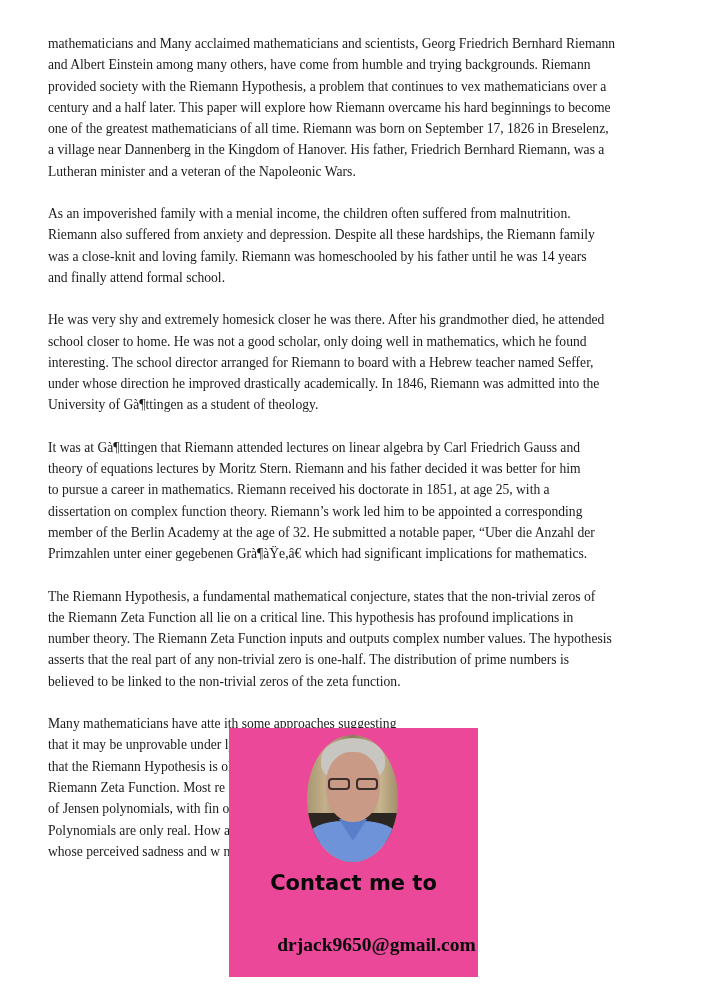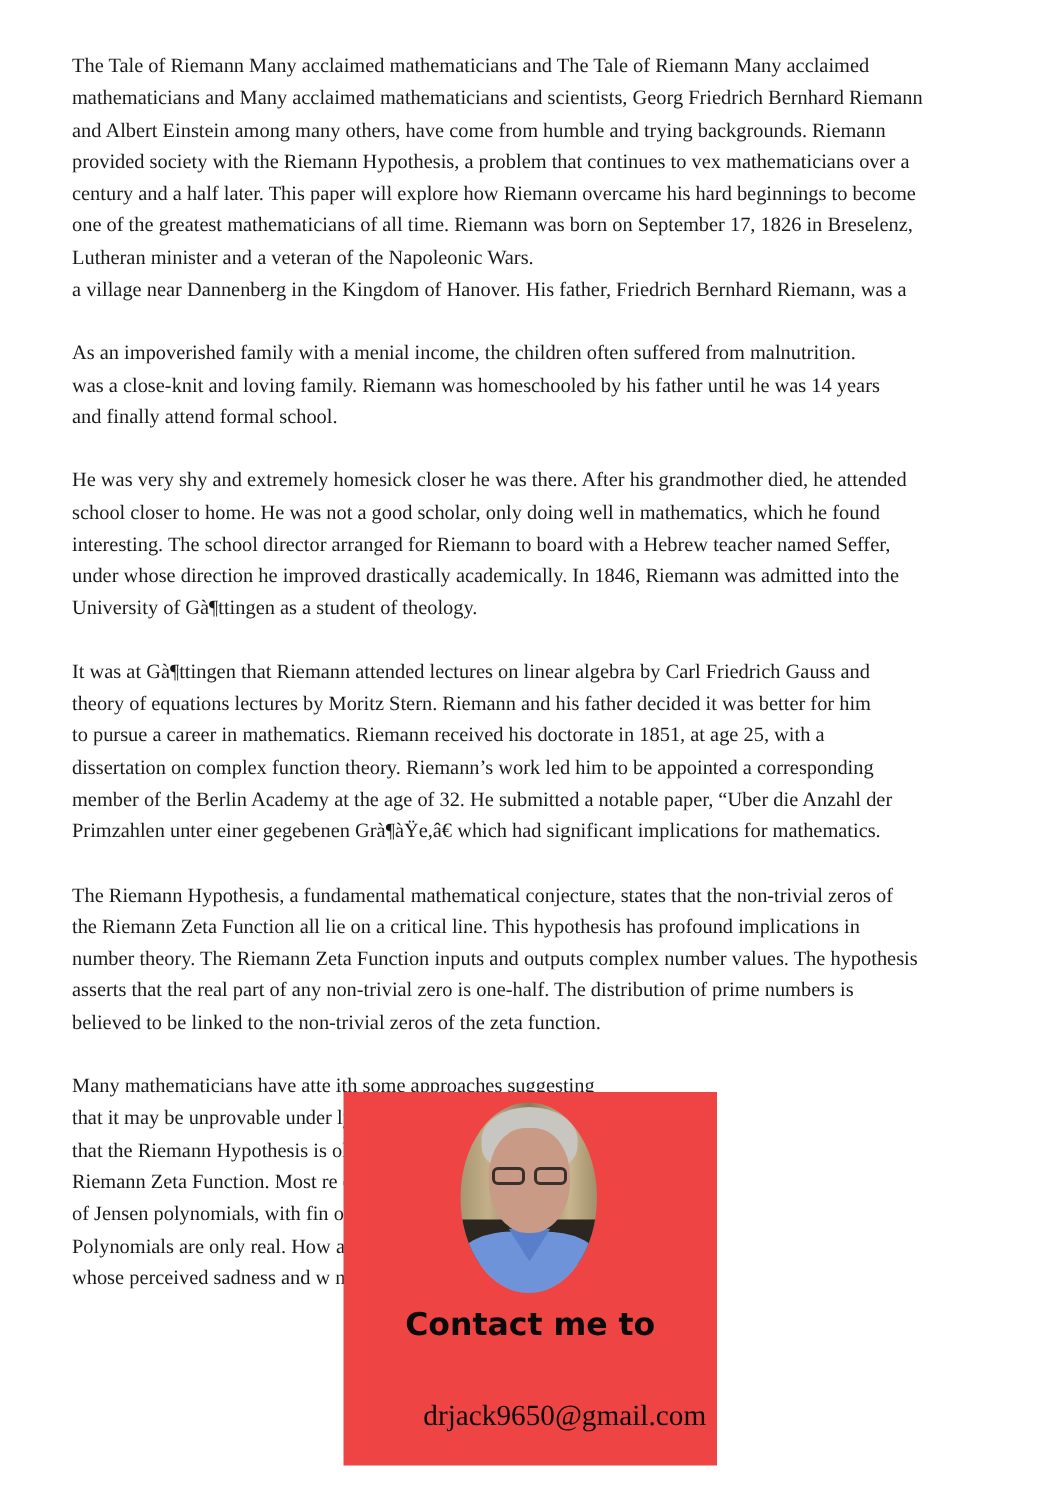--- a/index.html
+++ b/index.html
@@ -29,21 +29,21 @@
       font-size: 13.6px;
       line-height: 21.3px;
       white-space: nowrap;
     }
     .overlay {
       position: absolute;
       left: 229px;
       top: 728px;
       width: 249px;
       height: 249px;
-      background: #ef4444;
+      background: #ec4899;
     }
     .photo {
       position: absolute;
       left: 78px;
       top: 7px;
       width: 91px;
       height: 127px;
       border-radius: 50%;
       overflow: hidden;
       background: linear-gradient(90deg, #a89672 0%, #c3b08a 20%, #8d7a5a 50%, #c8b690 80%, #a18e6a 100%);
@@ -108,42 +108,42 @@
     }
     .cta-1 { top: 140px; font-size: 21px; line-height: 30px; }
     .cta-2 { top: 171px; font-size: 21px; line-height: 30px; }
     .cta-email {
       position: absolute;
       left: 0;
       top: 204px;
       width: 295px;
       text-align: center;
       font-family: "Liberation Serif", "DejaVu Serif", serif;
-      font-weight: normal;
+      font-weight: bold;
       font-size: 19.5px;
       line-height: 26px;
       color: #0a0a0a;
     }
   </style>
 </head>
 <body>
 
 <div class="page">
   <p class="para">
-    <span class="line">The Tale of Riemann Many acclaimed mathematicians and The Tale of Riemann Many acclaimed</span>
     <span class="line">mathematicians and Many acclaimed mathematicians and scientists, Georg Friedrich Bernhard Riemann</span>
     <span class="line">and Albert Einstein among many others, have come from humble and trying backgrounds. Riemann</span>
     <span class="line">provided society with the Riemann Hypothesis, a problem that continues to vex mathematicians over a</span>
     <span class="line">century and a half later. This paper will explore how Riemann overcame his hard beginnings to become</span>
     <span class="line">one of the greatest mathematicians of all time. Riemann was born on September 17, 1826 in Breselenz,</span>
+    <span class="line">a village near Dannenberg in the Kingdom of Hanover. His father, Friedrich Bernhard Riemann, was a</span>
     <span class="line">Lutheran minister and a veteran of the Napoleonic Wars.</span>
-    <span class="line">a village near Dannenberg in the Kingdom of Hanover. His father, Friedrich Bernhard Riemann, was a</span>
   </p>
   <p class="para">
     <span class="line">As an impoverished family with a menial income, the children often suffered from malnutrition.</span>
+    <span class="line">Riemann also suffered from anxiety and depression. Despite all these hardships, the Riemann family</span>
     <span class="line">was a close-knit and loving family. Riemann was homeschooled by his father until he was 14 years</span>
     <span class="line">and finally attend formal school.</span>
   </p>
   <p class="para">
     <span class="line">He was very shy and extremely homesick closer he was there. After his grandmother died, he attended</span>
     <span class="line">school closer to home. He was not a good scholar, only doing well in mathematics, which he found</span>
     <span class="line">interesting. The school director arranged for Riemann to board with a Hebrew teacher named Seffer,</span>
     <span class="line">under whose direction he improved drastically academically. In 1846, Riemann was admitted into the</span>
     <span class="line">University of Gà¶ttingen as a student of theology.</span>
   </p>

